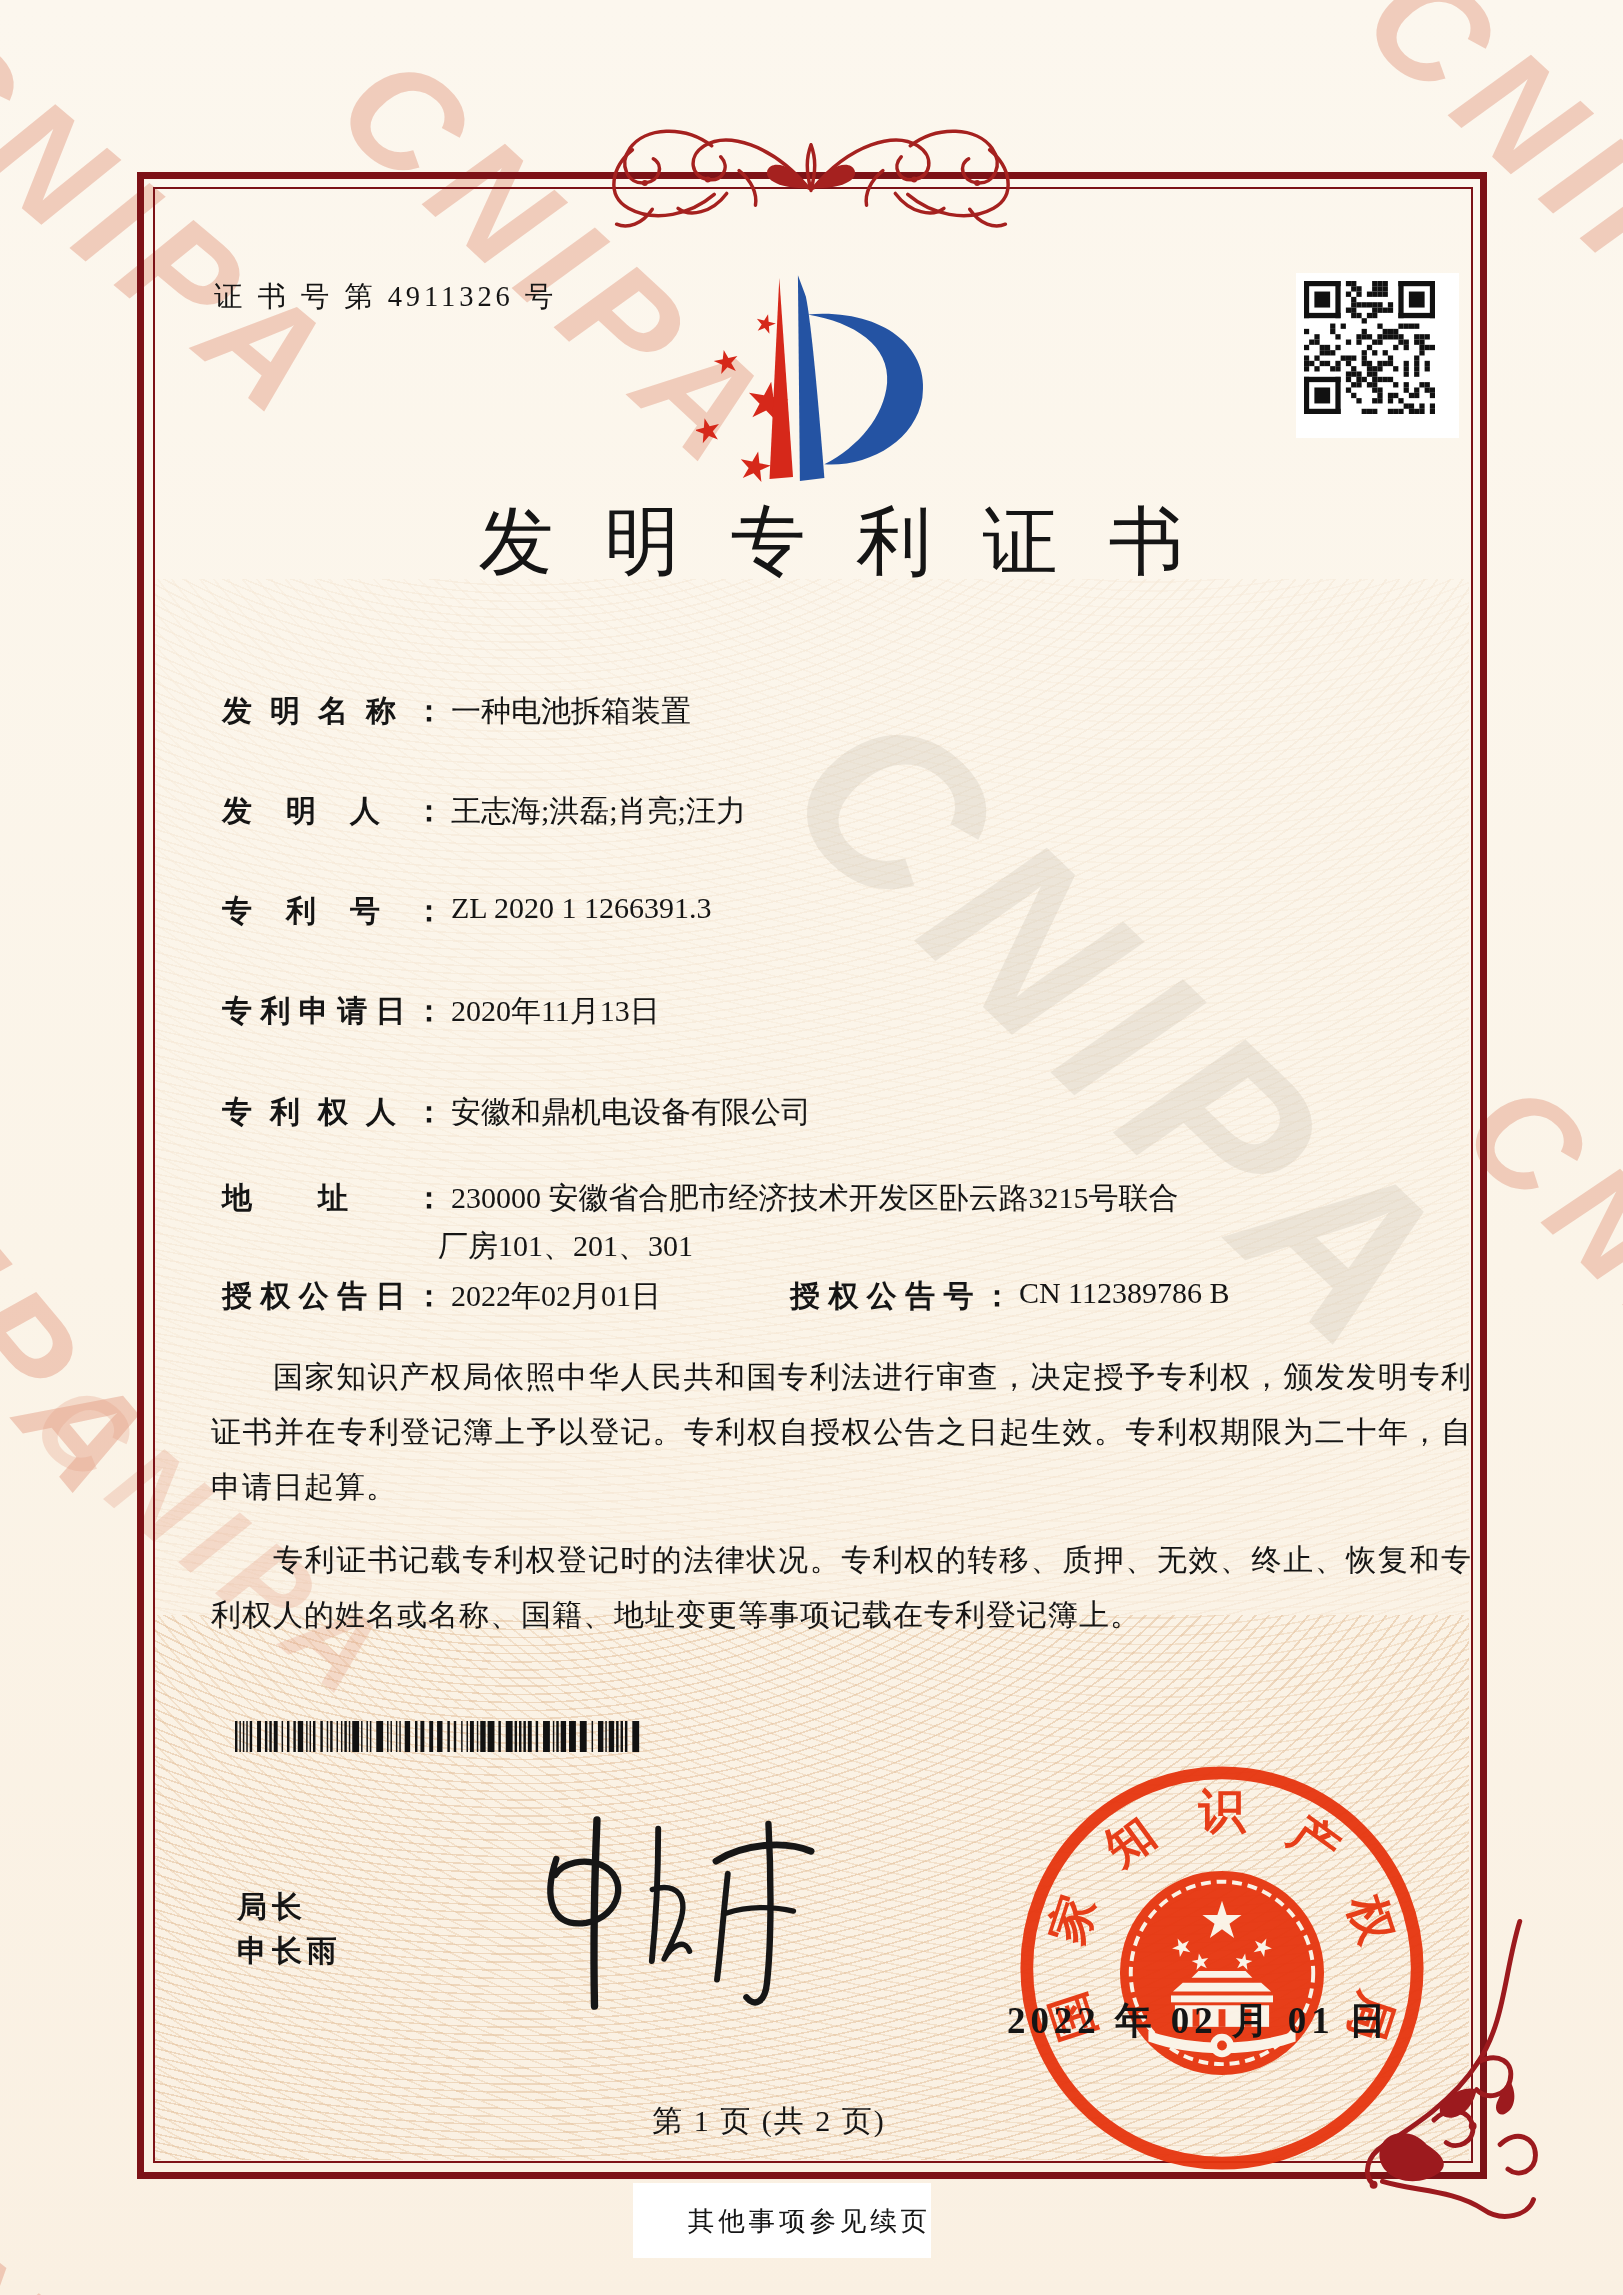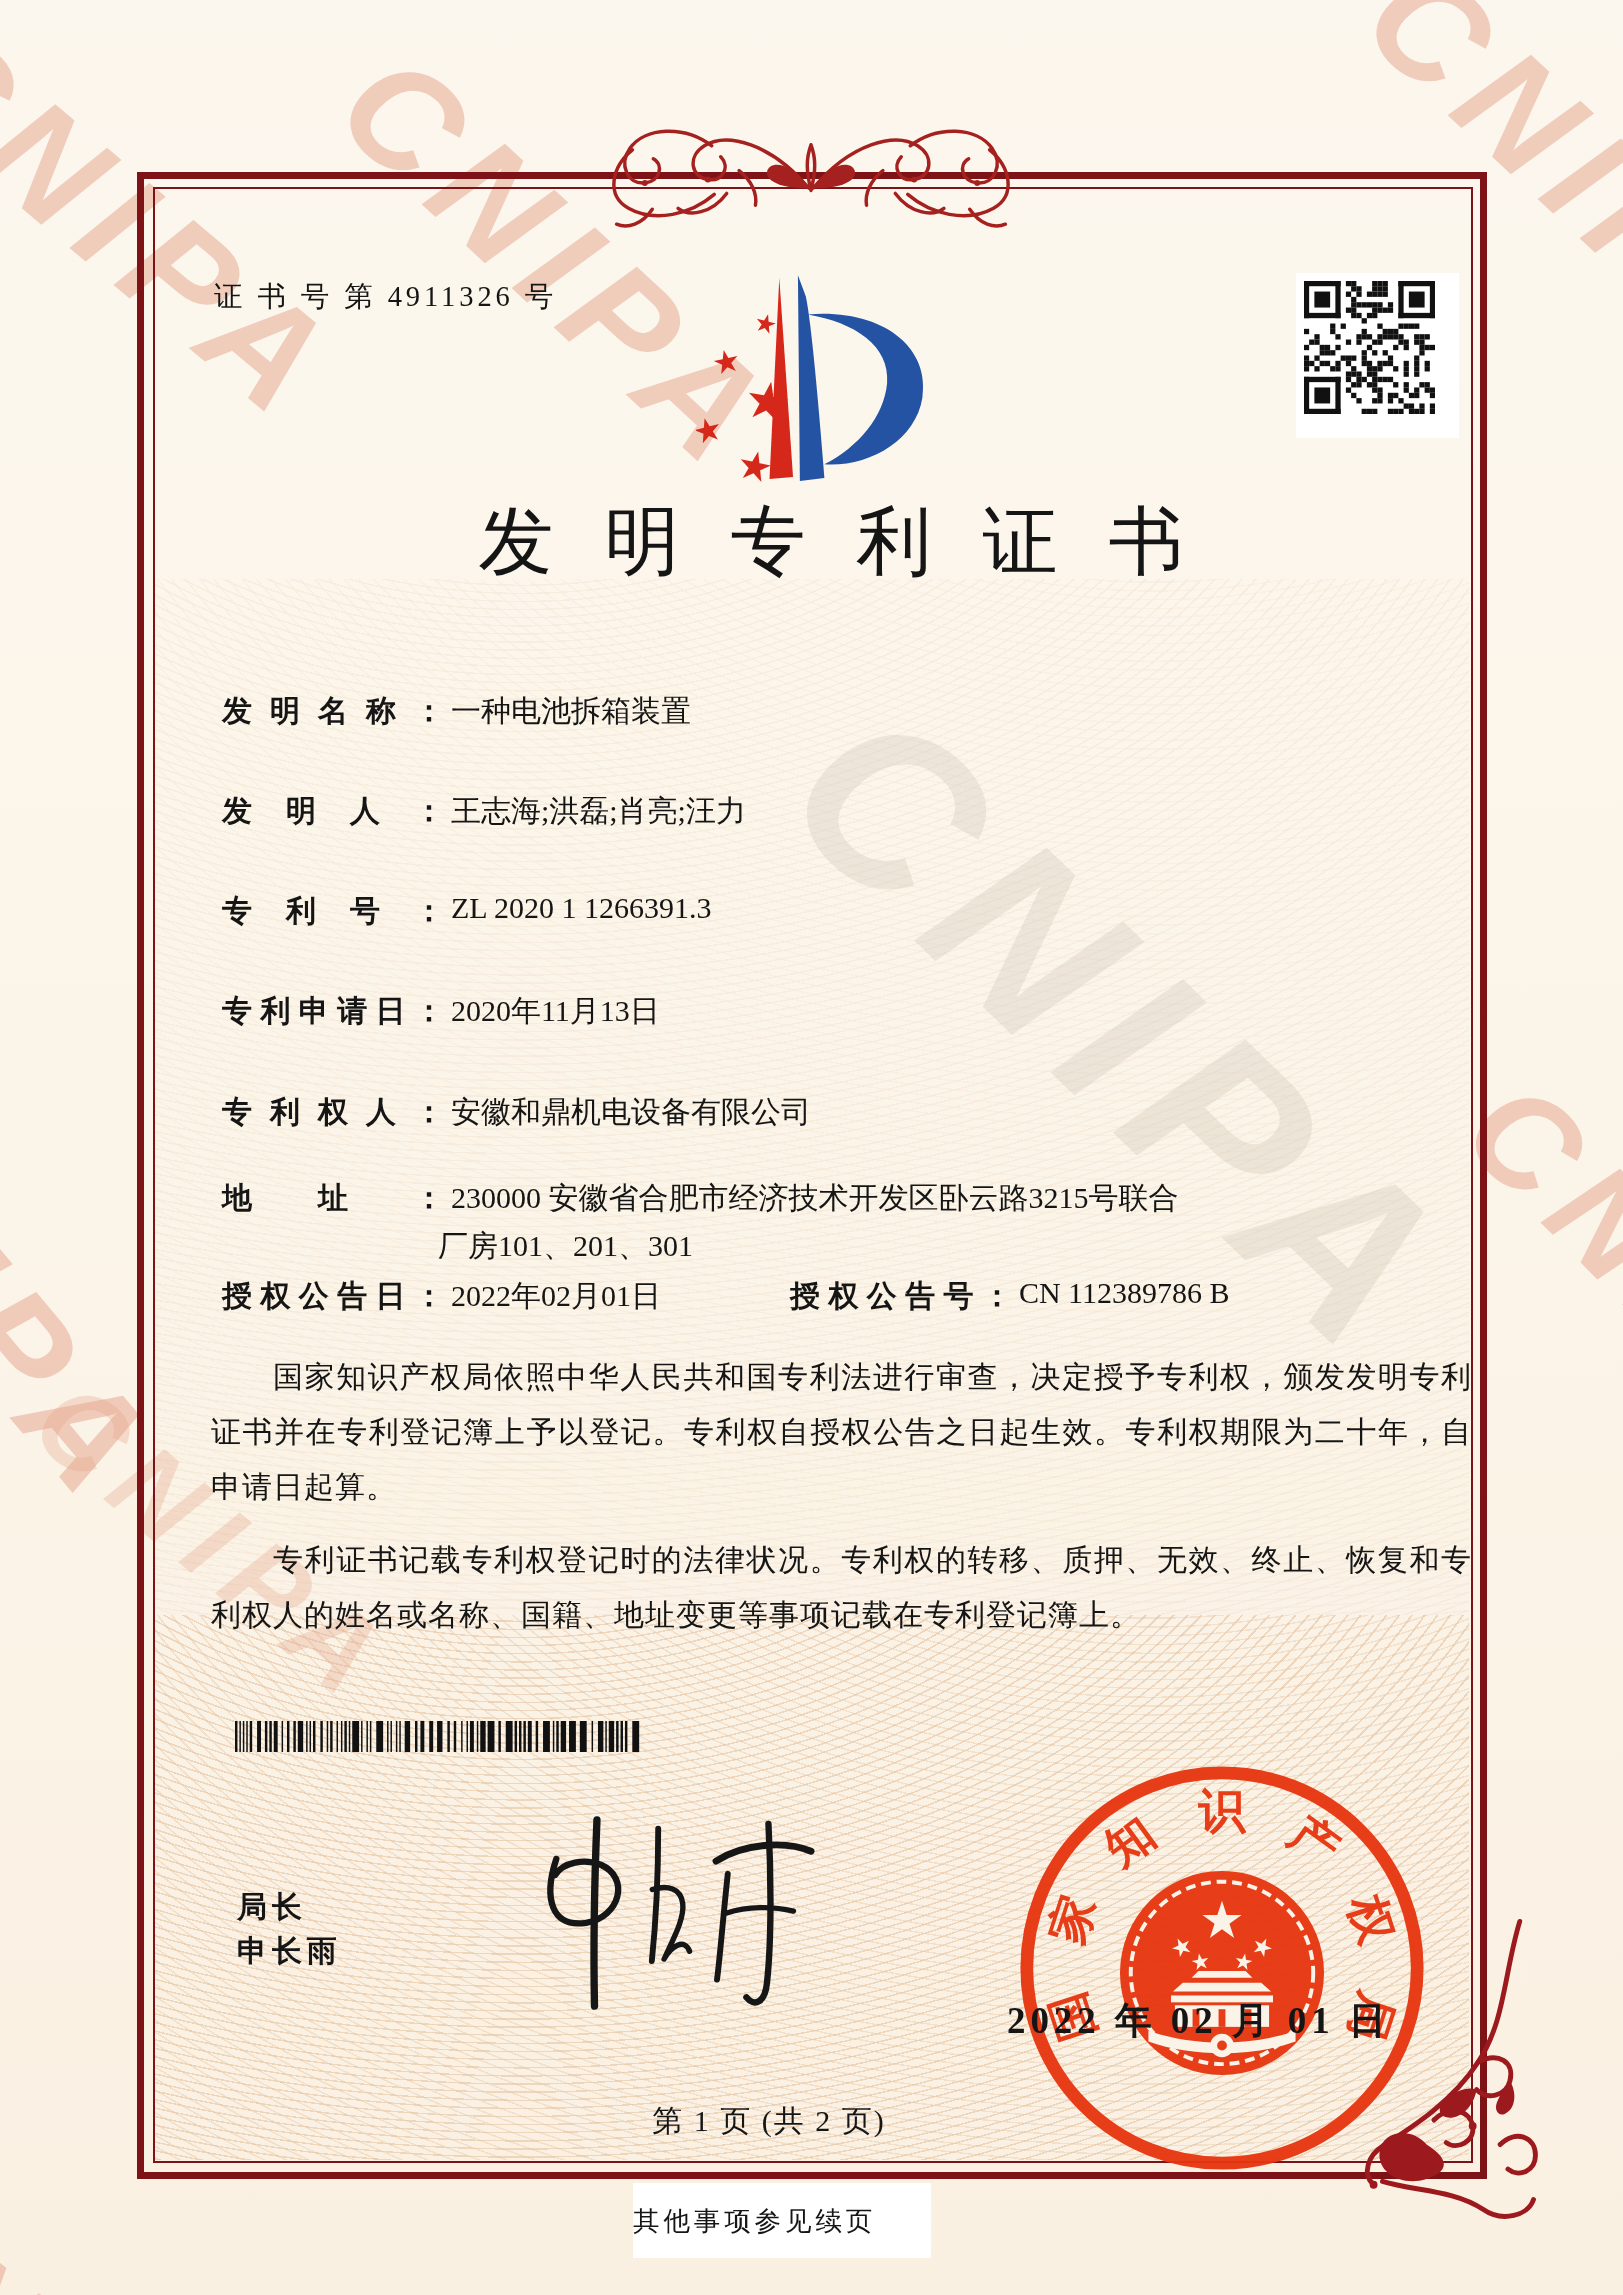--- a/index.html
+++ b/index.html
@@ -30,21 +30,21 @@
   .certno{left:214px;top:278px;font-size:28.5px;letter-spacing:3.9px;z-index:6;}
   .title{left:153px;top:492px;width:1316px;text-align:center;font-size:75px;font-weight:400;
          letter-spacing:51px;text-indent:51px;z-index:6;white-space:nowrap;padding-left:20px;}
   .field-row{left:222px;font-size:30px;z-index:6;white-space:nowrap;}
   .flabel{display:inline-block;width:222px;text-align:justify;text-align-last:justify;vertical-align:top;font-weight:bold;}
   .fvalue{margin-left:6.9px;margin-top:8px;}
   .body-par{left:211px;width:1261px;font-size:30px;line-height:55px;text-align:justify;
             text-indent:62px;letter-spacing:1px;z-index:6;}
   .pageinfo{left:622px;top:2101px;width:294px;text-align:center;font-size:30px;letter-spacing:2px;z-index:6;}
   .note-box{left:633px;top:2183px;width:298px;height:75px;background:#ffffff;z-index:7;
-            display:flex;align-items:center;justify-content:flex-start;}
+            display:flex;align-items:center;justify-content:flex-end;}
   .note-text{font-size:26.5px;letter-spacing:3.9px;}
   .sig-label{left:237px;font-size:30px;letter-spacing:4.9px;z-index:7;font-family:"Liberation Sans","DejaVu Sans",sans-serif;font-weight:600;}
   .seal-date{left:1007px;top:1996px;font-size:37px;letter-spacing:4.9px;z-index:9;font-weight:600;}
   .qr-box{left:1296px;top:273px;width:163px;height:165px;background:#ffffff;z-index:6;}
   .bar-box{left:235px;top:1721px;width:413px;height:31px;z-index:6;}
   svg{display:block;}
 </style>
 </head>
 <body>
 

